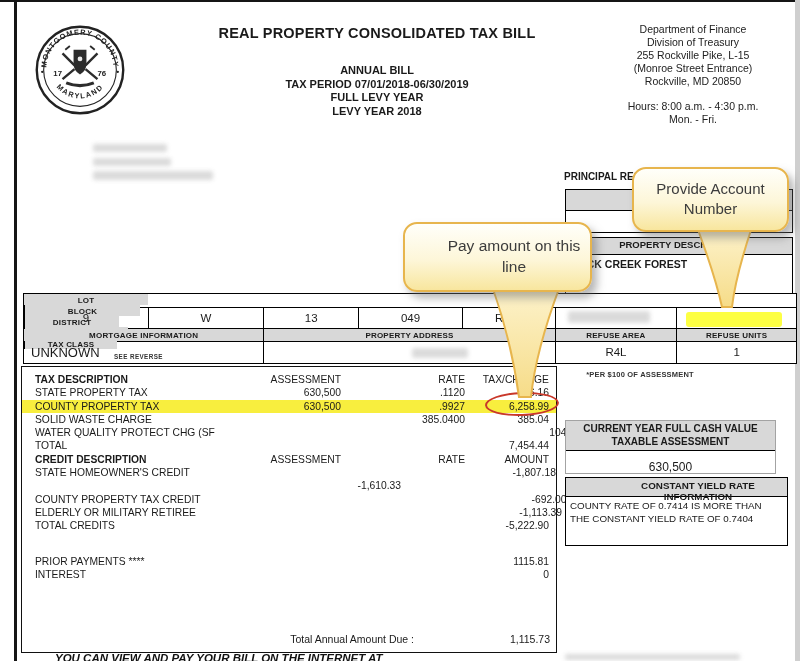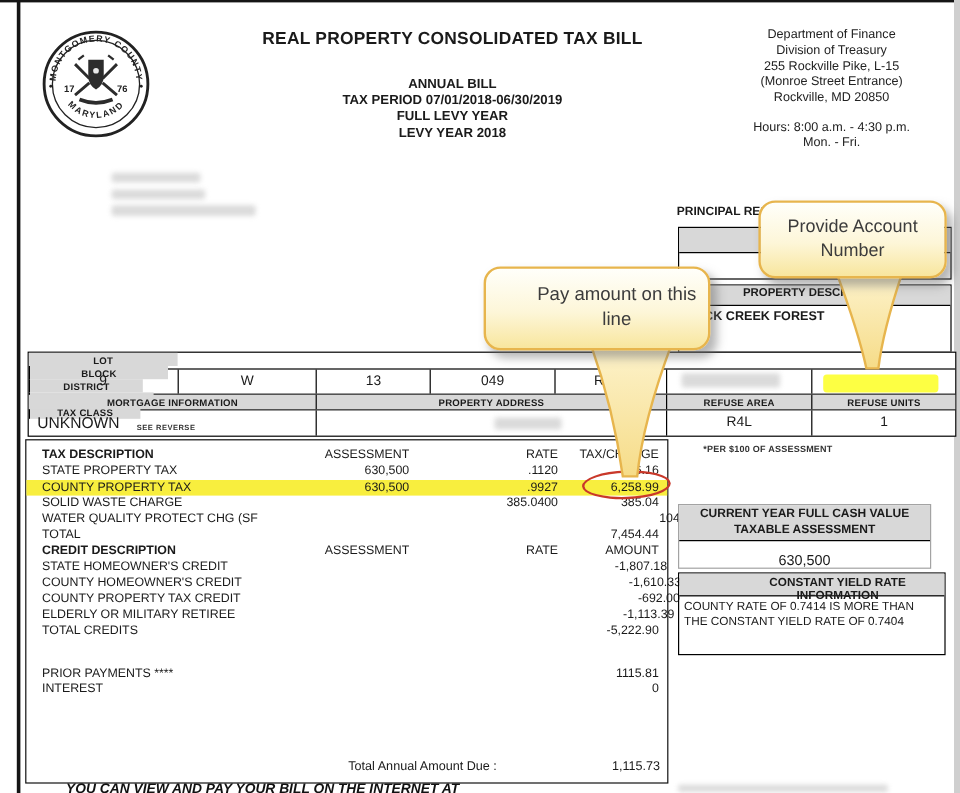--- a/index.html
+++ b/index.html
@@ -215,21 +215,20 @@
       <span class="cr">RATE</span>
       <span class="cc">AMOUNT</span>
     </div>
     <div class="crow">
       <span class="cd">STATE HOMEOWNER'S CREDIT</span>
       <span class="ca"></span>
       <span class="cr"></span>
       <span class="cc">-1,807.18</span>
     </div>
     <div class="crow">
-      <span class="cd">COUNTY HOMEOWNER'S CREDIT</span>
       <span class="ca"></span>
       <span class="cr"></span>
       <span class="cc">-1,610.33</span>
     </div>
     <div class="crow">
       <span class="cd">COUNTY PROPERTY TAX CREDIT</span>
       <span class="ca"></span>
       <span class="cr"></span>
       <span class="cc">-692.00</span>
     </div>

